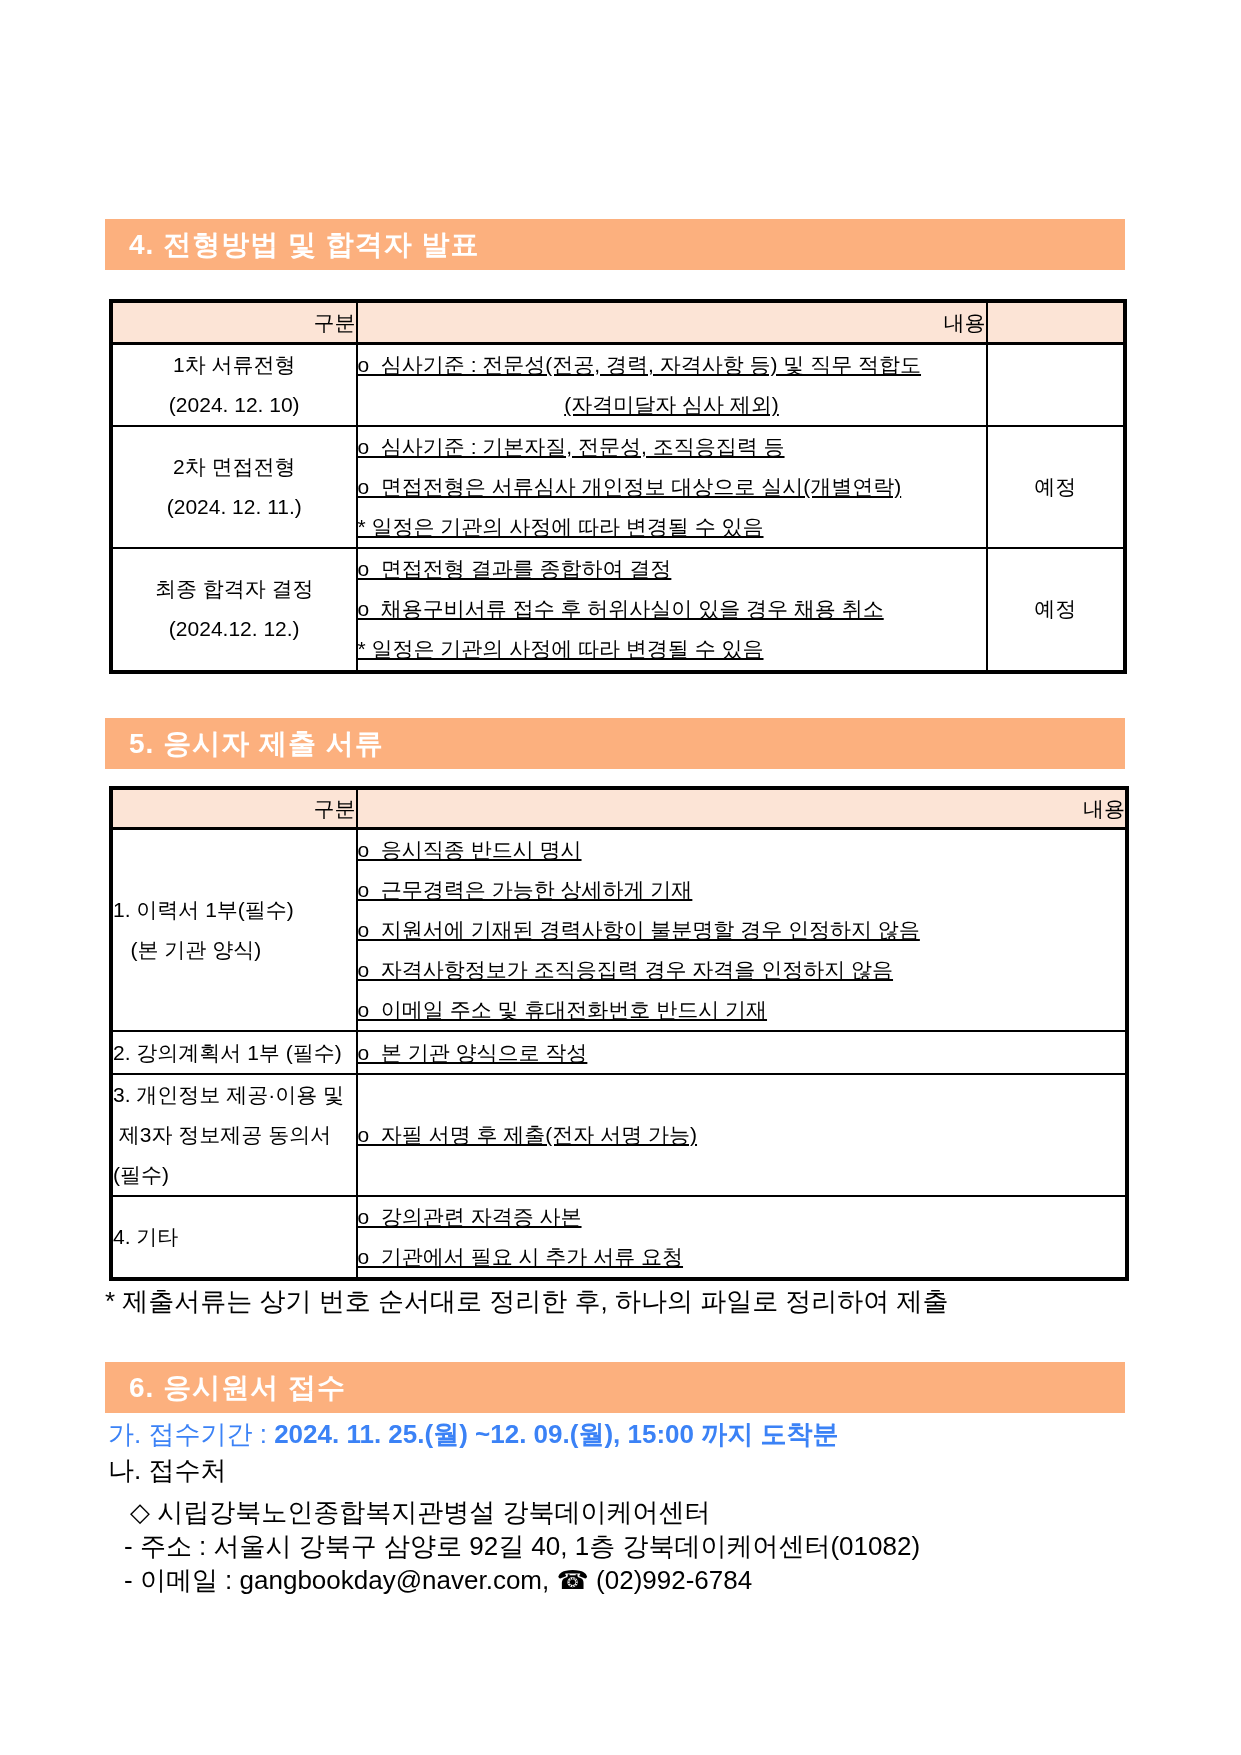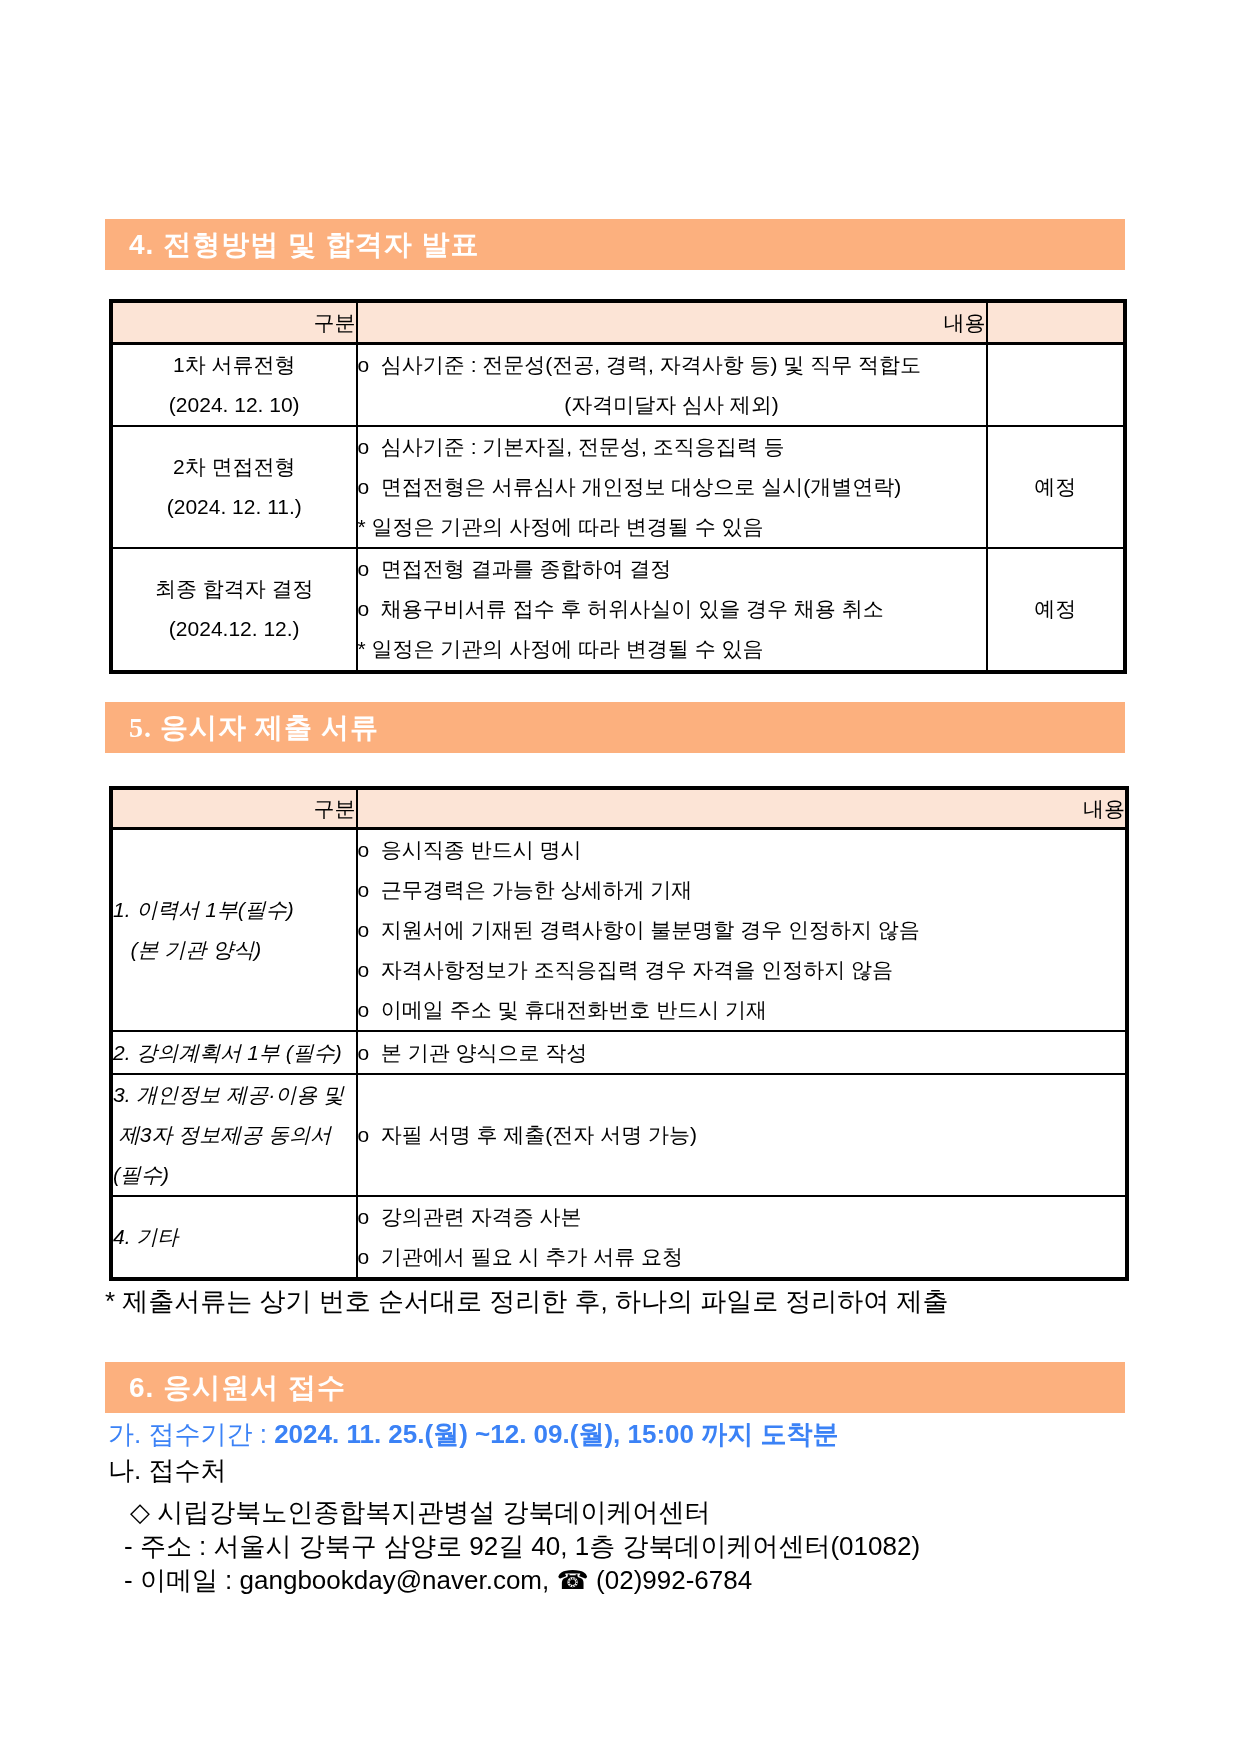--- a/index.html
+++ b/index.html
@@ -14,21 +14,21 @@
   }
   
   .banner{
     position:absolute;left:105px;width:1020px;height:51px;
     background:#FCB07E;
     display:flex;align-items:center;
     padding-left:24px;box-sizing:border-box;
     color:#ffffff;font-size:28px;font-weight:bold;letter-spacing:1px;
   }
   .banner4{top:172px;}
-  .banner5{top:655px;font-family:Liberation Serif, serif;}
+  .banner5{top:671px;}
   .banner6{top:1315px;}
 
   
   table.doc{
     position:absolute;border-collapse:collapse;table-layout:fixed;
     font-size:21px;
   }
   table.doc td,table.doc th{
     border:2px solid #000000;
     padding:0;vertical-align:middle;box-sizing:border-box;
@@ -36,22 +36,22 @@
   }
   table.doc{border:3px solid #000000;outline:1px solid #000;}
   table.doc thead th{
     background:#FCE4D6;text-align:right;
     border-bottom:3px solid #000000;
     font-size:21px;
   }
   .table1{left:110px;top:253px;width:1013px;}
   .table2{left:110px;top:740px;width:1015px;}
   td.gubun{text-align:center;line-height:40px;}
-  td.gubun2{text-align:left;line-height:40px;padding-left:3px;white-space:pre-wrap;font-style:italic;}
-  td.naeyong{text-align:left;padding-left:12px;padding-right:6px;}
+  td.gubun2{text-align:left;line-height:40px;padding-left:3px;white-space:pre-wrap;}
+  td.naeyong{text-align:left;padding-left:12px;padding-right:6px;text-decoration:underline;}
   td.naeyong .cl{line-height:40px;white-space:pre-wrap;}
   td.naeyong .cl.center{text-align:center;}
   td.status{text-align:center;}
 
   
   .textline{position:absolute;font-size:26px;line-height:28px;white-space:pre;}
   .note-line{left:105px;top:1240px;}
   .period-line{left:108px;top:1373px;color:#3b82f6;}
   .period-line b{font-weight:bold;}
   .reception-line{left:108px;top:1409px;}

